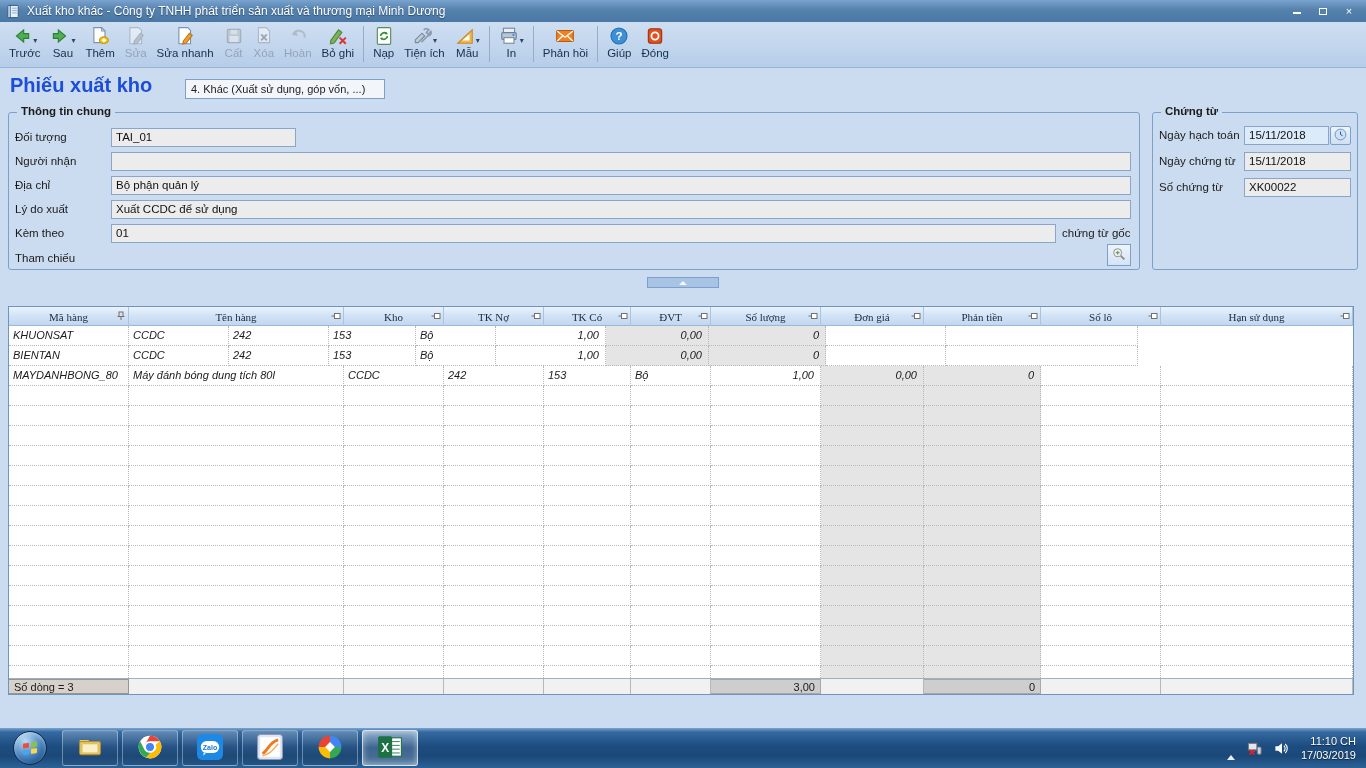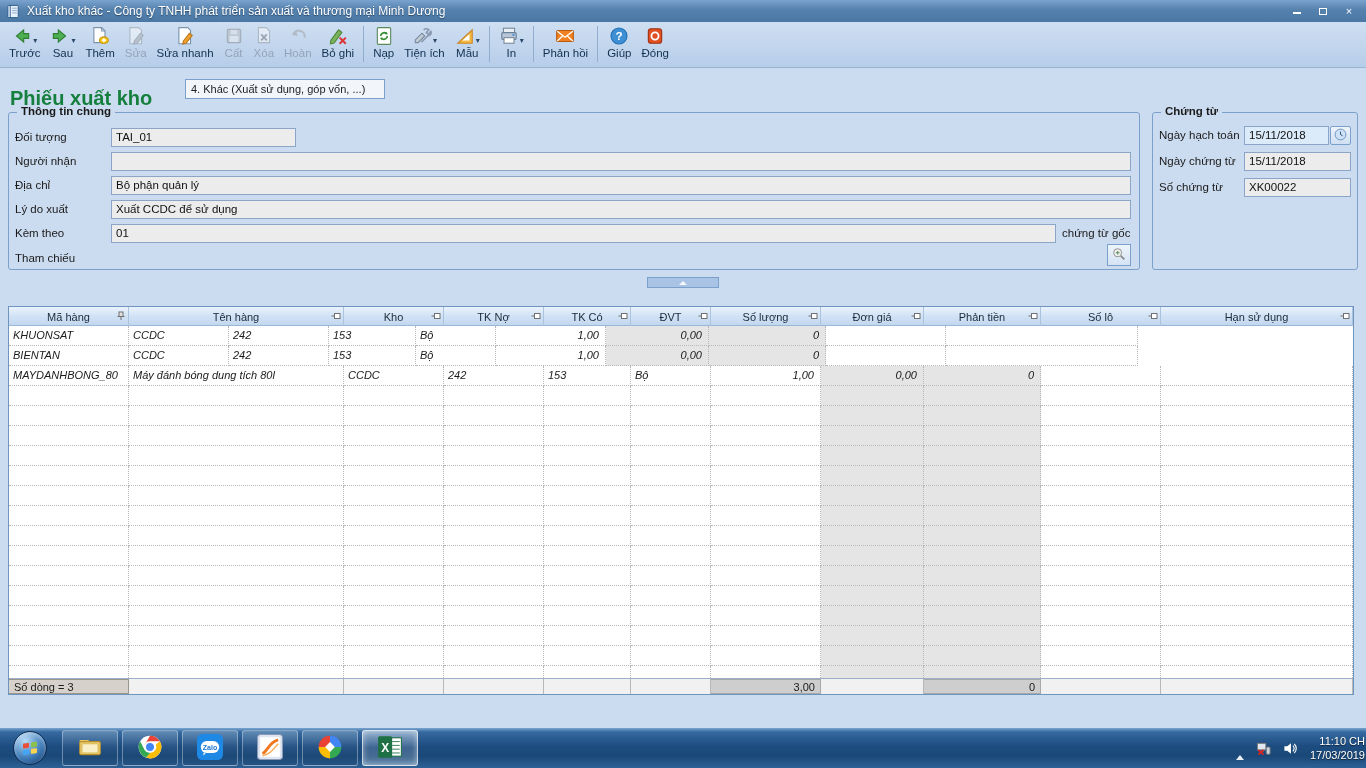--- a/index.html
+++ b/index.html
@@ -27,21 +27,21 @@
   .tb-icon { width:20px; height:20px; display:inline-block; }
   .tb-icon svg { width:20px; height:20px; display:block; }
   .tb-caret { font-size:8px; color:#2a4a6a; margin-left:1px; line-height:10px; }
   .tb-label { font-size:11.5px; color:#12304f; margin-top:1px; white-space:nowrap; }
   .tb-btn.disabled .tb-icon { filter:grayscale(1); opacity:.45; }
   .tb-btn.disabled .tb-label { color:#94a4b8; }
   .tb-sep { width:1px; height:36px; background:#92aecf; margin:2px 4px 0 4px; }
 
   
   #content { position:absolute; left:0; top:68px; width:1366px; height:660px; background:#ccdcf0; }
-  #page-title { position:absolute; left:10px; top:6px; font-size:20px; font-weight:bold; color:#15803d;margin-top:13px; }
+  #page-title { position:absolute; left:10px; top:6px; font-size:20px; font-weight:bold; color:#1d4ed8; }
   #voucher-type { position:absolute; left:185px; top:11px; width:200px; height:20px; background:#f2f6fb;
     border:1px solid #7ba0cc; font-size:11px; line-height:18px; padding-left:5px; color:#222; }
 
   
   .groupbox { position:absolute; border:1px solid #7ba0cc; border-radius:3px; }
   .groupbox .legend { position:absolute; top:-8px; left:8px; background:#ccdcf0; padding:0 4px; font-weight:bold; font-size:11.5px; }
   #group-general { left:8px; top:44px; width:1132px; height:158px; }
   #group-doc { left:1152px; top:44px; width:206px; height:158px; }
 
   .frow { position:absolute; height:19px; }
@@ -67,21 +67,21 @@
   .tab { height:19px; padding:0 14px; font-size:11.5px; line-height:18px; background:#e9f0f9;
     border:1px solid #8aa5c8; border-bottom:none; margin-right:2px; color:#222; cursor:default; }
   .tab.active { background:linear-gradient(#fdf0b0,#fbe38a); font-weight:bold; height:20px; }
 
   
   #gridwrap { position:absolute; left:8px; top:238px; width:1346px; height:389px; background:#fff;
     border:1px solid #6f94bd; overflow:hidden; }
   #grid-head { display:flex; height:19px; background:linear-gradient(#eaf3fc,#cfe1f5 55%,#c2d7ee);
     border-bottom:1px solid #9ab8dc; }
   .gh { position:relative; height:19px; border-right:1px solid #aac4e0; font-size:11px; color:#1a2a3a;
-    display:flex; align-items:center; justify-content:center; }
+    display:flex; align-items:center; justify-content:center;font-family:Liberation Serif, serif; }
   .gh .gh-label { pointer-events:none; }
   .pin { position:absolute; right:2px; top:4px; width:10px; height:10px; }
   .pin svg { width:10px; height:10px; display:block; }
   .gr { display:flex; height:20px;font-style:italic; }
   .gc { height:20px; border-right:1px dotted #b8b8b8; border-bottom:1px dotted #b8b8b8;
     font-size:11px; line-height:19px; padding:0 4px; overflow:hidden; white-space:nowrap; }
   .gc.right { text-align:right; padding-right:6px; }
   .gc.gray { background:#e5e5e5; }
   #grid-foot { position:absolute; left:0; bottom:0; width:100%; height:16px; display:flex;
     border-top:1px solid #9ab0c8; background:#f1f1f1; }
@@ -97,21 +97,21 @@
   #start-orb { width:34px; height:34px; border-radius:50%; background:radial-gradient(circle at 35% 28%,#b8dcf8,#3f7cb8 55%,#14396a 95%);
     border:1px solid #0e2c50; display:flex; align-items:center; justify-content:center; box-shadow:inset 0 2px 4px rgba(255,255,255,.5); }
   #start-orb svg { width:20px; height:20px; }
   #task-apps { display:flex; height:40px; align-items:center; margin-left:8px; gap:4px; }
   .task-app { width:56px; height:36px; border-radius:3px; border:1px solid rgba(255,255,255,.35);
     background:linear-gradient(rgba(255,255,255,.22),rgba(255,255,255,.04) 50%,rgba(0,0,0,.08));
     display:flex; align-items:center; justify-content:center; }
   .task-app svg { width:26px; height:26px; }
   .task-app.active { background:linear-gradient(rgba(255,255,255,.45),rgba(255,255,255,.15) 50%,rgba(255,255,255,.25));
     border-color:rgba(255,255,255,.7); box-shadow:inset 0 0 6px rgba(255,255,255,.5); }
-  #tray { margin-left:auto; display:flex; align-items:center; gap:12px; padding-right:1px; }
+  #tray { margin-left:auto; display:flex; align-items:center; gap:12px; padding-right:10px; }
   #tray .tray-ic svg { width:15px; height:15px; display:block; }
   #tray-arrow { width:0; height:0; border-left:4px solid transparent; border-right:4px solid transparent; border-bottom:5px solid #e8f0f8; }
   #clock { text-align:right; color:#fff; font-size:11px; line-height:14px; text-shadow:0 1px 1px #123; }
 </style>
 </head>
 <body>
 
 <div id="titlebar">
   <span class="app-icon">
     <svg viewBox="0 0 16 16">

